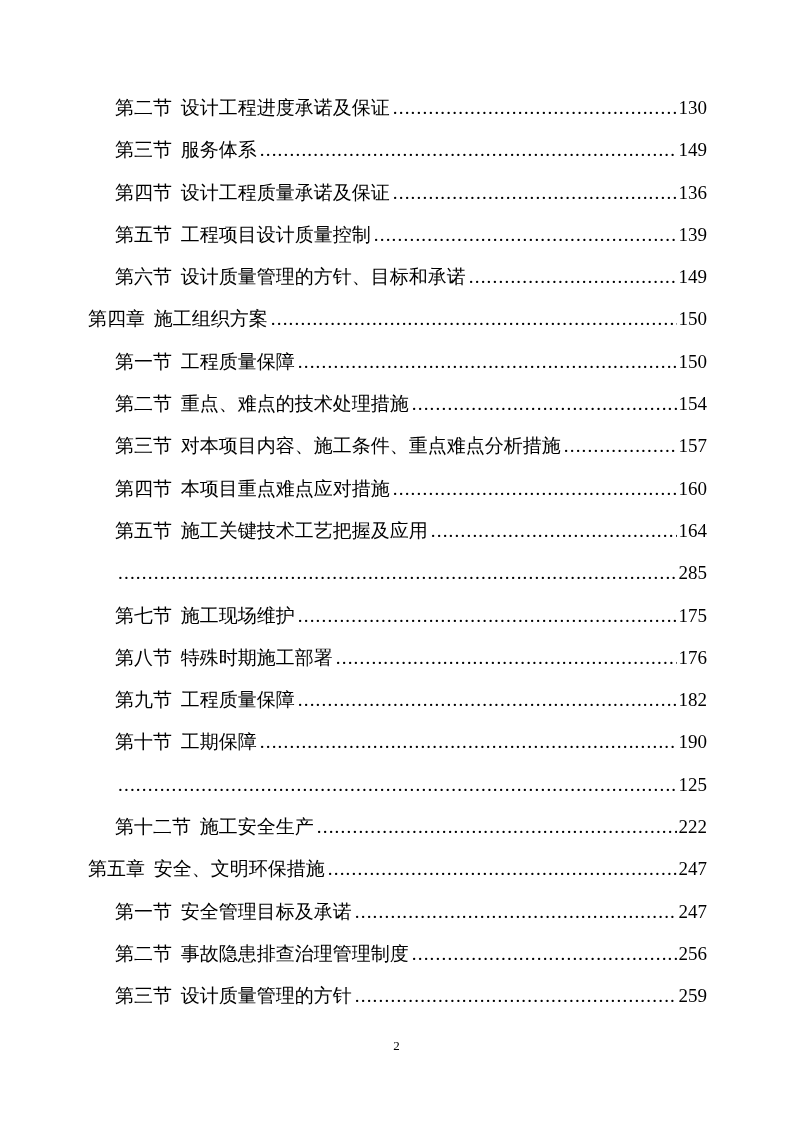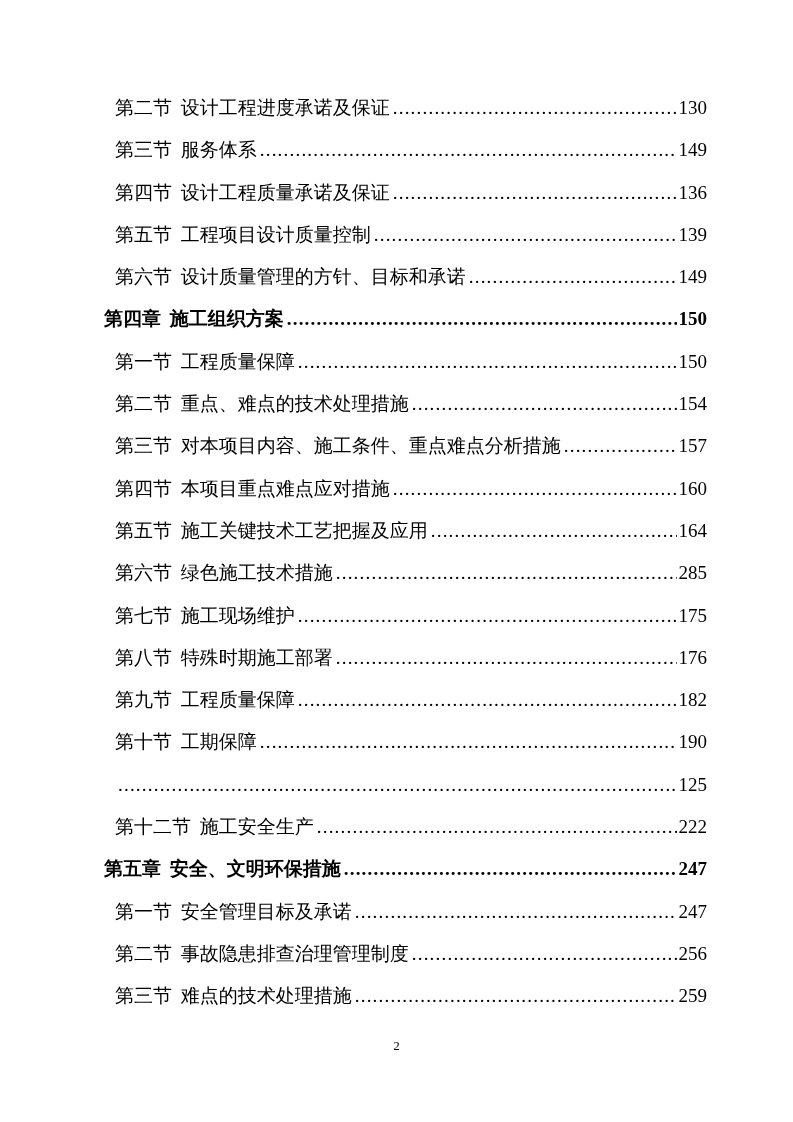--- a/index.html
+++ b/index.html
@@ -32,22 +32,21 @@
     display: flex;
     align-items: baseline;
     line-height: 42.3px;
     font-size: 19px;
     white-space: nowrap;
   }
   .row.section {
     padding-left: 27px;
   }
   .row.chapter {
-    font-weight: bold;
-    margin-left: 16px;
+    font-weight: normal;
   }
   .label {
     white-space: nowrap;
     word-spacing: 4px;
   }
   .dots {
     flex: 1 1 auto;
     overflow: hidden;
     white-space: nowrap;
     margin: 0 2px 0 3px;
@@ -137,21 +136,20 @@
       <span class="pagenum">160</span>
     </div>
 
     <div class="row section">
       <span class="label">第五节 施工关键技术工艺把握及应用</span>
       <span class="dots"></span>
       <span class="pagenum">164</span>
     </div>
 
     <div class="row section">
-      <span class="label">第六节 绿色施工技术措施</span>
       <span class="dots"></span>
       <span class="pagenum">285</span>
     </div>
 
     <div class="row section">
       <span class="label">第七节 施工现场维护</span>
       <span class="dots"></span>
       <span class="pagenum">175</span>
     </div>
 
@@ -196,21 +194,21 @@
       <span class="pagenum">247</span>
     </div>
 
     <div class="row section">
       <span class="label">第二节 事故隐患排查治理管理制度</span>
       <span class="dots"></span>
       <span class="pagenum">256</span>
     </div>
 
     <div class="row section">
-      <span class="label">第三节 难点的技术处理措施</span>
+      <span class="label">第三节 设计质量管理的方针</span>
       <span class="dots"></span>
       <span class="pagenum">259</span>
     </div>
   </div>
 
   <div class="footer">
     <span>2</span>
   </div>
 
 </div>

